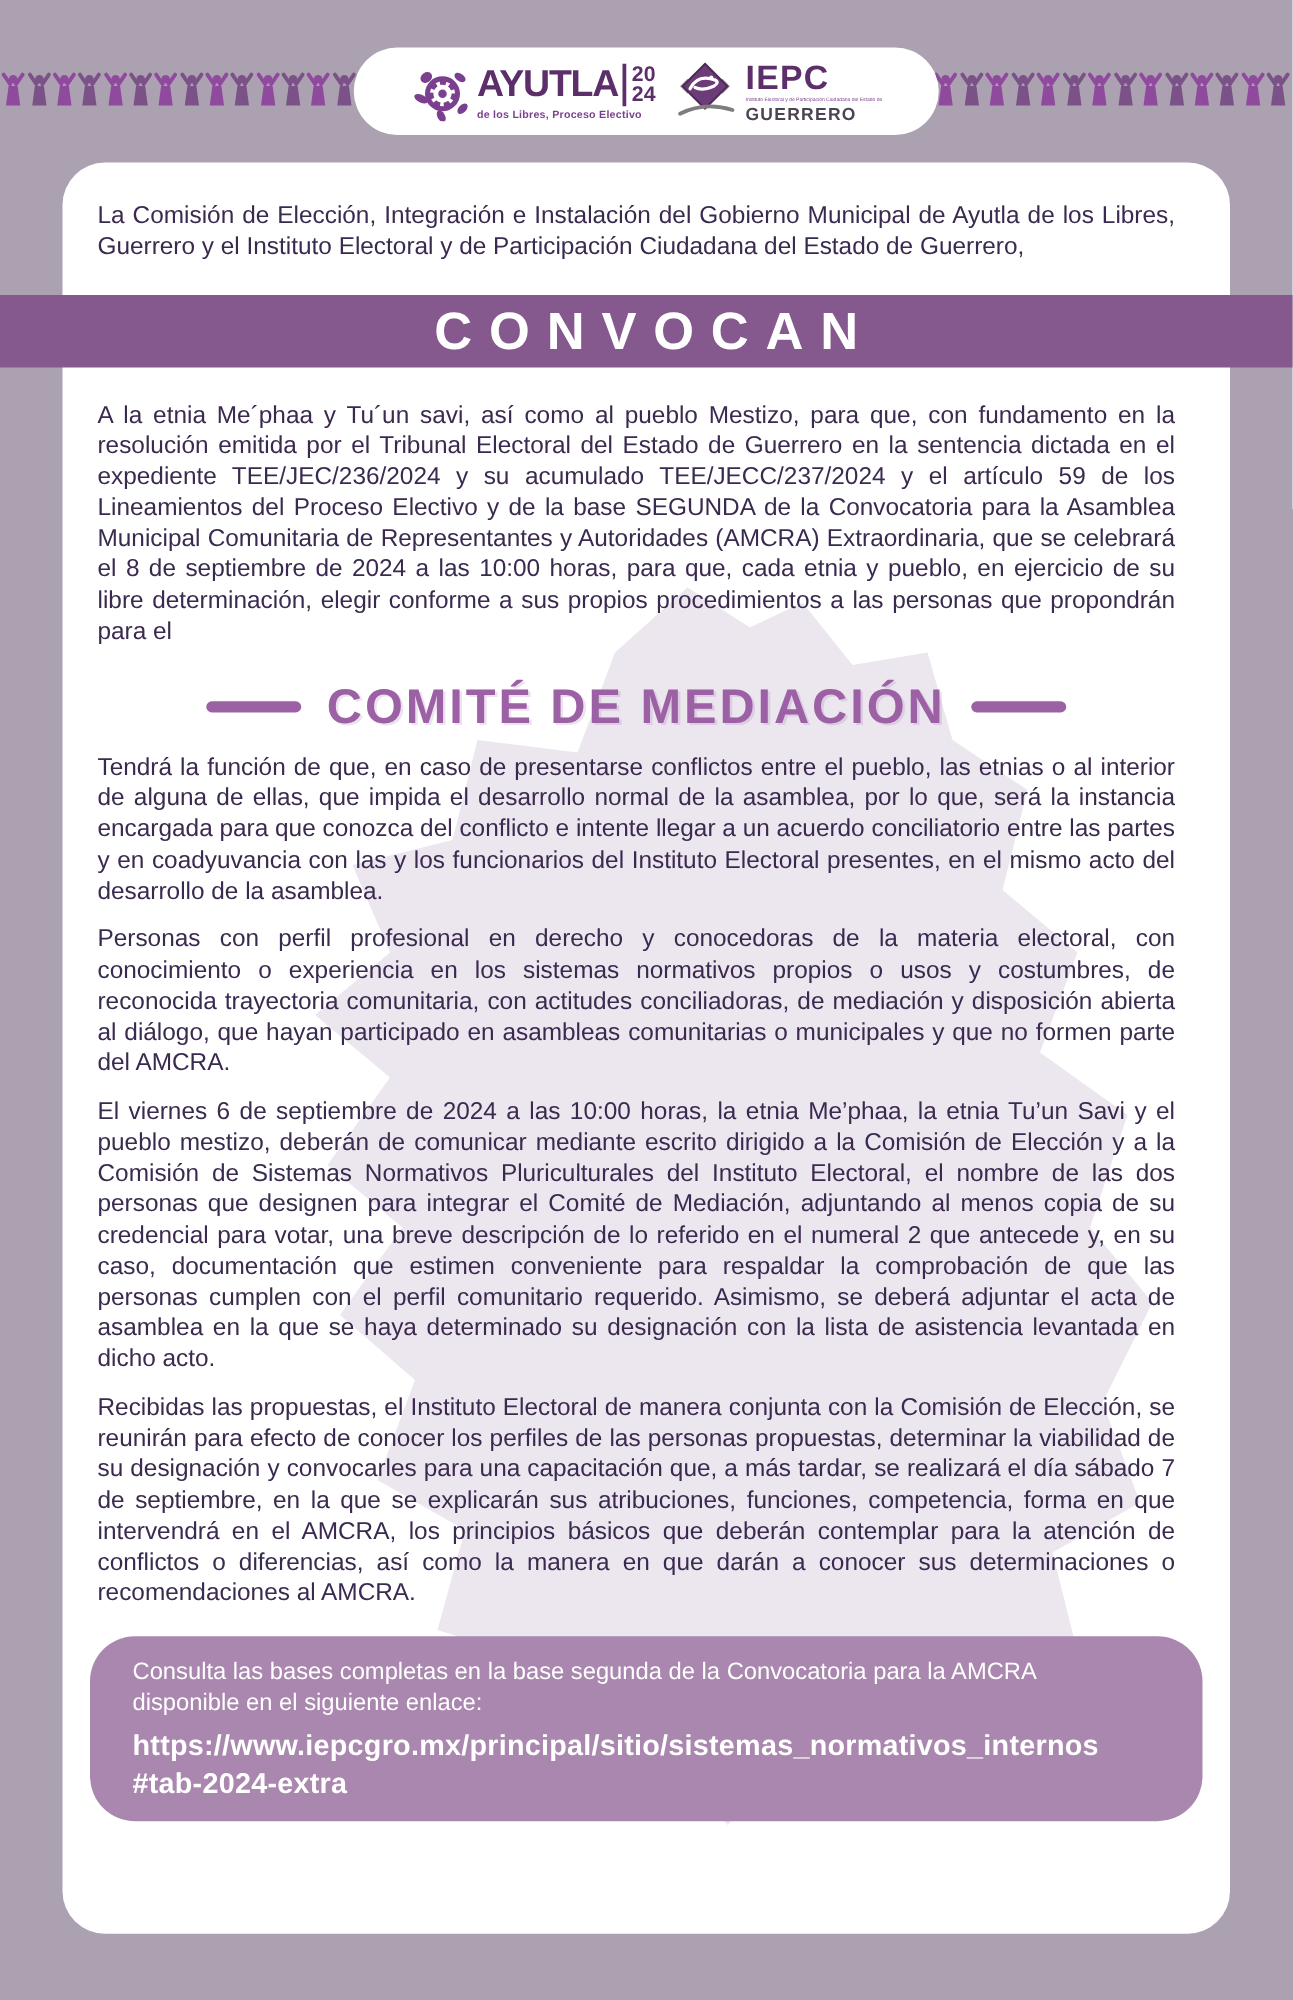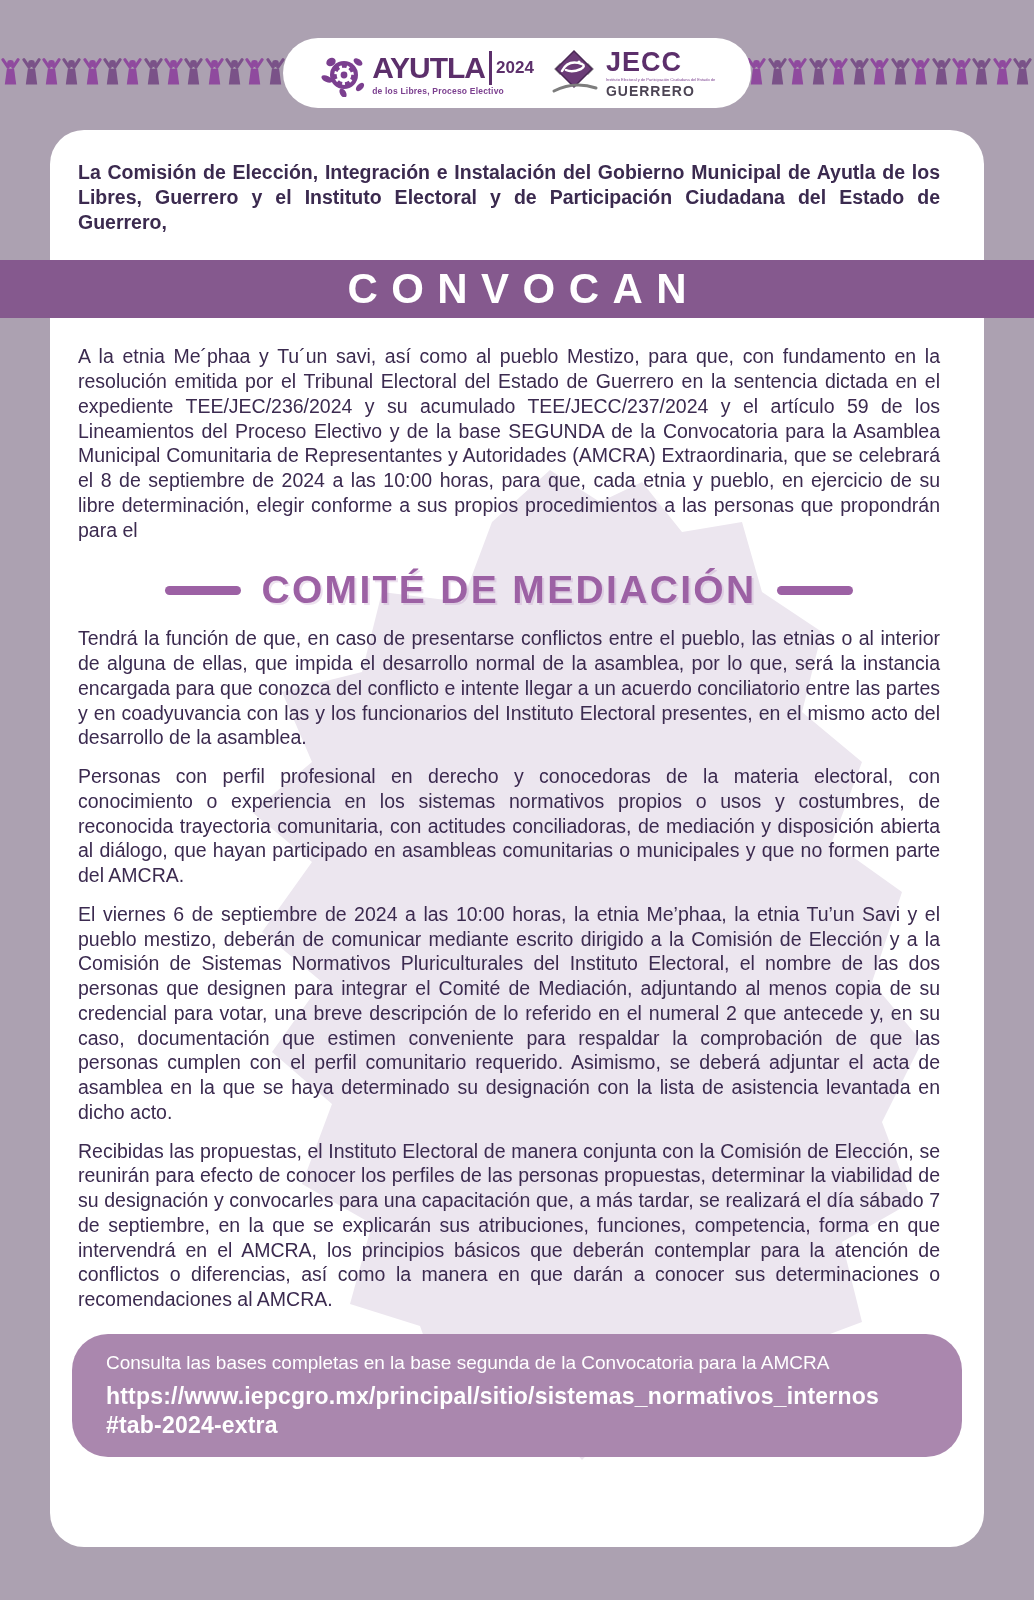--- a/index.html
+++ b/index.html
@@ -29,40 +29,40 @@
   .pill{
     position:absolute;left:283px;top:38px;width:468px;height:70px;
     background:#fff;border-radius:999px;
     display:flex;align-items:center;justify-content:center;gap:14px;
   }
   .logo{display:flex;align-items:center;gap:6px;}
   .ayutla-text{display:flex;flex-direction:column;line-height:1;}
   .ayutla-top{display:flex;align-items:center;}
   .ayutla-name{font-weight:bold;font-size:30px;letter-spacing:-1px;color:var(--logo-purple);}
   .ayutla-bar{width:3px;height:34px;background:var(--logo-purple);margin:0 4px;}
-  .ayutla-year{display:flex;flex-direction:row;font-weight:bold;font-size:17px;line-height:0.95;color:var(--logo-purple);}
+  .ayutla-year{display:flex;flex-direction:column;font-weight:bold;font-size:17px;line-height:0.95;color:var(--logo-purple);}
   .ayutla-tagline{font-size:8.5px;font-weight:bold;color:#7b3f8f;margin-top:2px;letter-spacing:0.2px;}
   .iepc-text{display:flex;flex-direction:column;line-height:1;}
   .iepc-name{font-weight:bold;font-size:27px;letter-spacing:1px;color:var(--logo-purple);}
   .iepc-sub{font-size:4px;color:#7b3f8f;white-space:nowrap;overflow:hidden;max-width:110px;margin:2px 0;}
   .iepc-state{font-weight:bold;font-size:14px;letter-spacing:1px;color:#4c4454;}
   
   .card{
     margin:0 50px;
     background:#fff;
     border-radius:34px;
     position:relative;
     min-height:1417px;
     overflow:visible;
   }
   .watermark{position:absolute;left:70px;top:330px;width:900px;height:1060px;z-index:0;}
   .intro{
     position:relative;z-index:1;
     padding:30px 44px 0 28px;
-    font-size:19.5px;line-height:1.27;text-align:justify;font-weight:bold;
+    font-size:19.5px;line-height:1.27;text-align:justify;
   }
   .band{
     position:relative;z-index:1;
     margin:26px -50px 0;
     background:var(--band);
     height:58px;
     display:flex;align-items:center;justify-content:center;
   }
   .band-title{
     color:#fff;font-size:42px;font-weight:bold;
@@ -300,21 +300,21 @@
     <div class="logo">
       <svg width="52" height="52" viewBox="0 0 52 52">
         <polygon points="6,22 12,16 18,22 12,28" fill="#9b9b9b"></polygon>
         <polygon points="34,22 40,16 46,22 40,28" fill="#9b9b9b"></polygon>
         <polygon points="26,4 44,22 26,40 8,22" fill="#6b3c77" stroke="#4a2955" stroke-width="1.5"></polygon>
         <path d="M14 24 Q20 12 34 17 Q38 19 33 22 Q24 26 18 23" fill="none" stroke="#fff" stroke-width="2.5" stroke-linecap="round"></path>
         <circle cx="31" cy="15" r="1.6" fill="#fff"></circle>
         <path d="M6 44 Q26 34 48 41" fill="none" stroke="#7d7d7d" stroke-width="3" stroke-linecap="round"></path>
       </svg>
       <div class="iepc-text">
-        <span class="iepc-name">JECC</span>
+        <span class="iepc-name">IEPC</span>
         <span class="iepc-sub">Instituto Electoral y de Participación Ciudadana del Estado de Guerrero</span>
         <span class="iepc-state">GUERRERO</span>
       </div>
     </div>
   </div>
 </div>
 
 <div class="card">
   <svg class="watermark" viewBox="0 0 900 1060" preserveAspectRatio="none">
     <path fill="#ece6ef" d="M430 10 L480 42 L522 22 L562 72 L622 62 L642 132 L702 172 L682 252 L742 302 L712 382 L782 432 L752 522 L802 582 L762 662 L792 742 L722 782 L742 862 L662 892 L602 962 L522 938 L462 1000 L400 930 L330 950 L300 866 L230 844 L252 764 L182 724 L212 644 L152 592 L202 522 L142 472 L192 402 L132 352 L192 302 L162 232 L242 212 L262 132 L342 142 L372 62 Z"></path>
@@ -336,16 +336,17 @@
     </div>
 
     <p class="body-p">Tendrá la función de que, en caso de presentarse conflictos entre el pueblo, las etnias o al interior de alguna de ellas, que impida el desarrollo normal de la asamblea, por lo que, será la instancia encargada para que conozca del conflicto e intente llegar a un acuerdo conciliatorio entre las partes y en coadyuvancia con las y los funcionarios del Instituto Electoral presentes, en el mismo acto del desarrollo de la asamblea.</p>
     <p class="body-p">Personas con perfil profesional en derecho y conocedoras de la materia electoral, con conocimiento o experiencia en los sistemas normativos propios o usos y costumbres, de reconocida trayectoria comunitaria, con actitudes conciliadoras, de mediación y disposición abierta al diálogo, que hayan participado en asambleas comunitarias o municipales y que no formen parte del AMCRA.</p>
     <p class="body-p">El viernes 6 de septiembre de 2024 a las 10:00 horas, la etnia Me’phaa, la etnia Tu’un Savi y el pueblo mestizo, deberán de comunicar mediante escrito dirigido a la Comisión de Elección y a la Comisión de Sistemas Normativos Pluriculturales del Instituto Electoral, el nombre de las dos personas que designen para integrar el Comité de Mediación, adjuntando al menos copia de su credencial para votar, una breve descripción de lo referido en el numeral 2 que antecede y, en su caso, documentación que estimen conveniente para respaldar la comprobación de que las personas cumplen con el perfil comunitario requerido. Asimismo, se deberá adjuntar el acta de asamblea en la que se haya determinado su designación con la lista de asistencia levantada en dicho acto.</p>
     <p class="body-p">Recibidas las propuestas, el Instituto Electoral de manera conjunta con la Comisión de Elección, se reunirán para efecto de conocer los perfiles de las personas propuestas, determinar la viabilidad de su designación y convocarles para una capacitación que, a más tardar, se realizará el día sábado 7 de septiembre, en la que se explicarán sus atribuciones, funciones, competencia, forma en que intervendrá en el AMCRA, los principios básicos que deberán contemplar para la atención de conflictos o diferencias, así como la manera en que darán a conocer sus determinaciones o recomendaciones al AMCRA.</p>
   </div>
 
   <div class="footer-box">
     <div class="footer-line">Consulta las bases completas en la base segunda de la Convocatoria para la AMCRA</div>
+    <div class="footer-line">disponible en el siguiente enlace:</div>
     <div class="footer-url">https://www.iepcgro.mx/principal/sitio/sistemas_normativos_internos</div>
     <div class="footer-url" style="margin-top:0;">#tab-2024-extra</div>
   </div>
 </div>
 
 </body></html>

